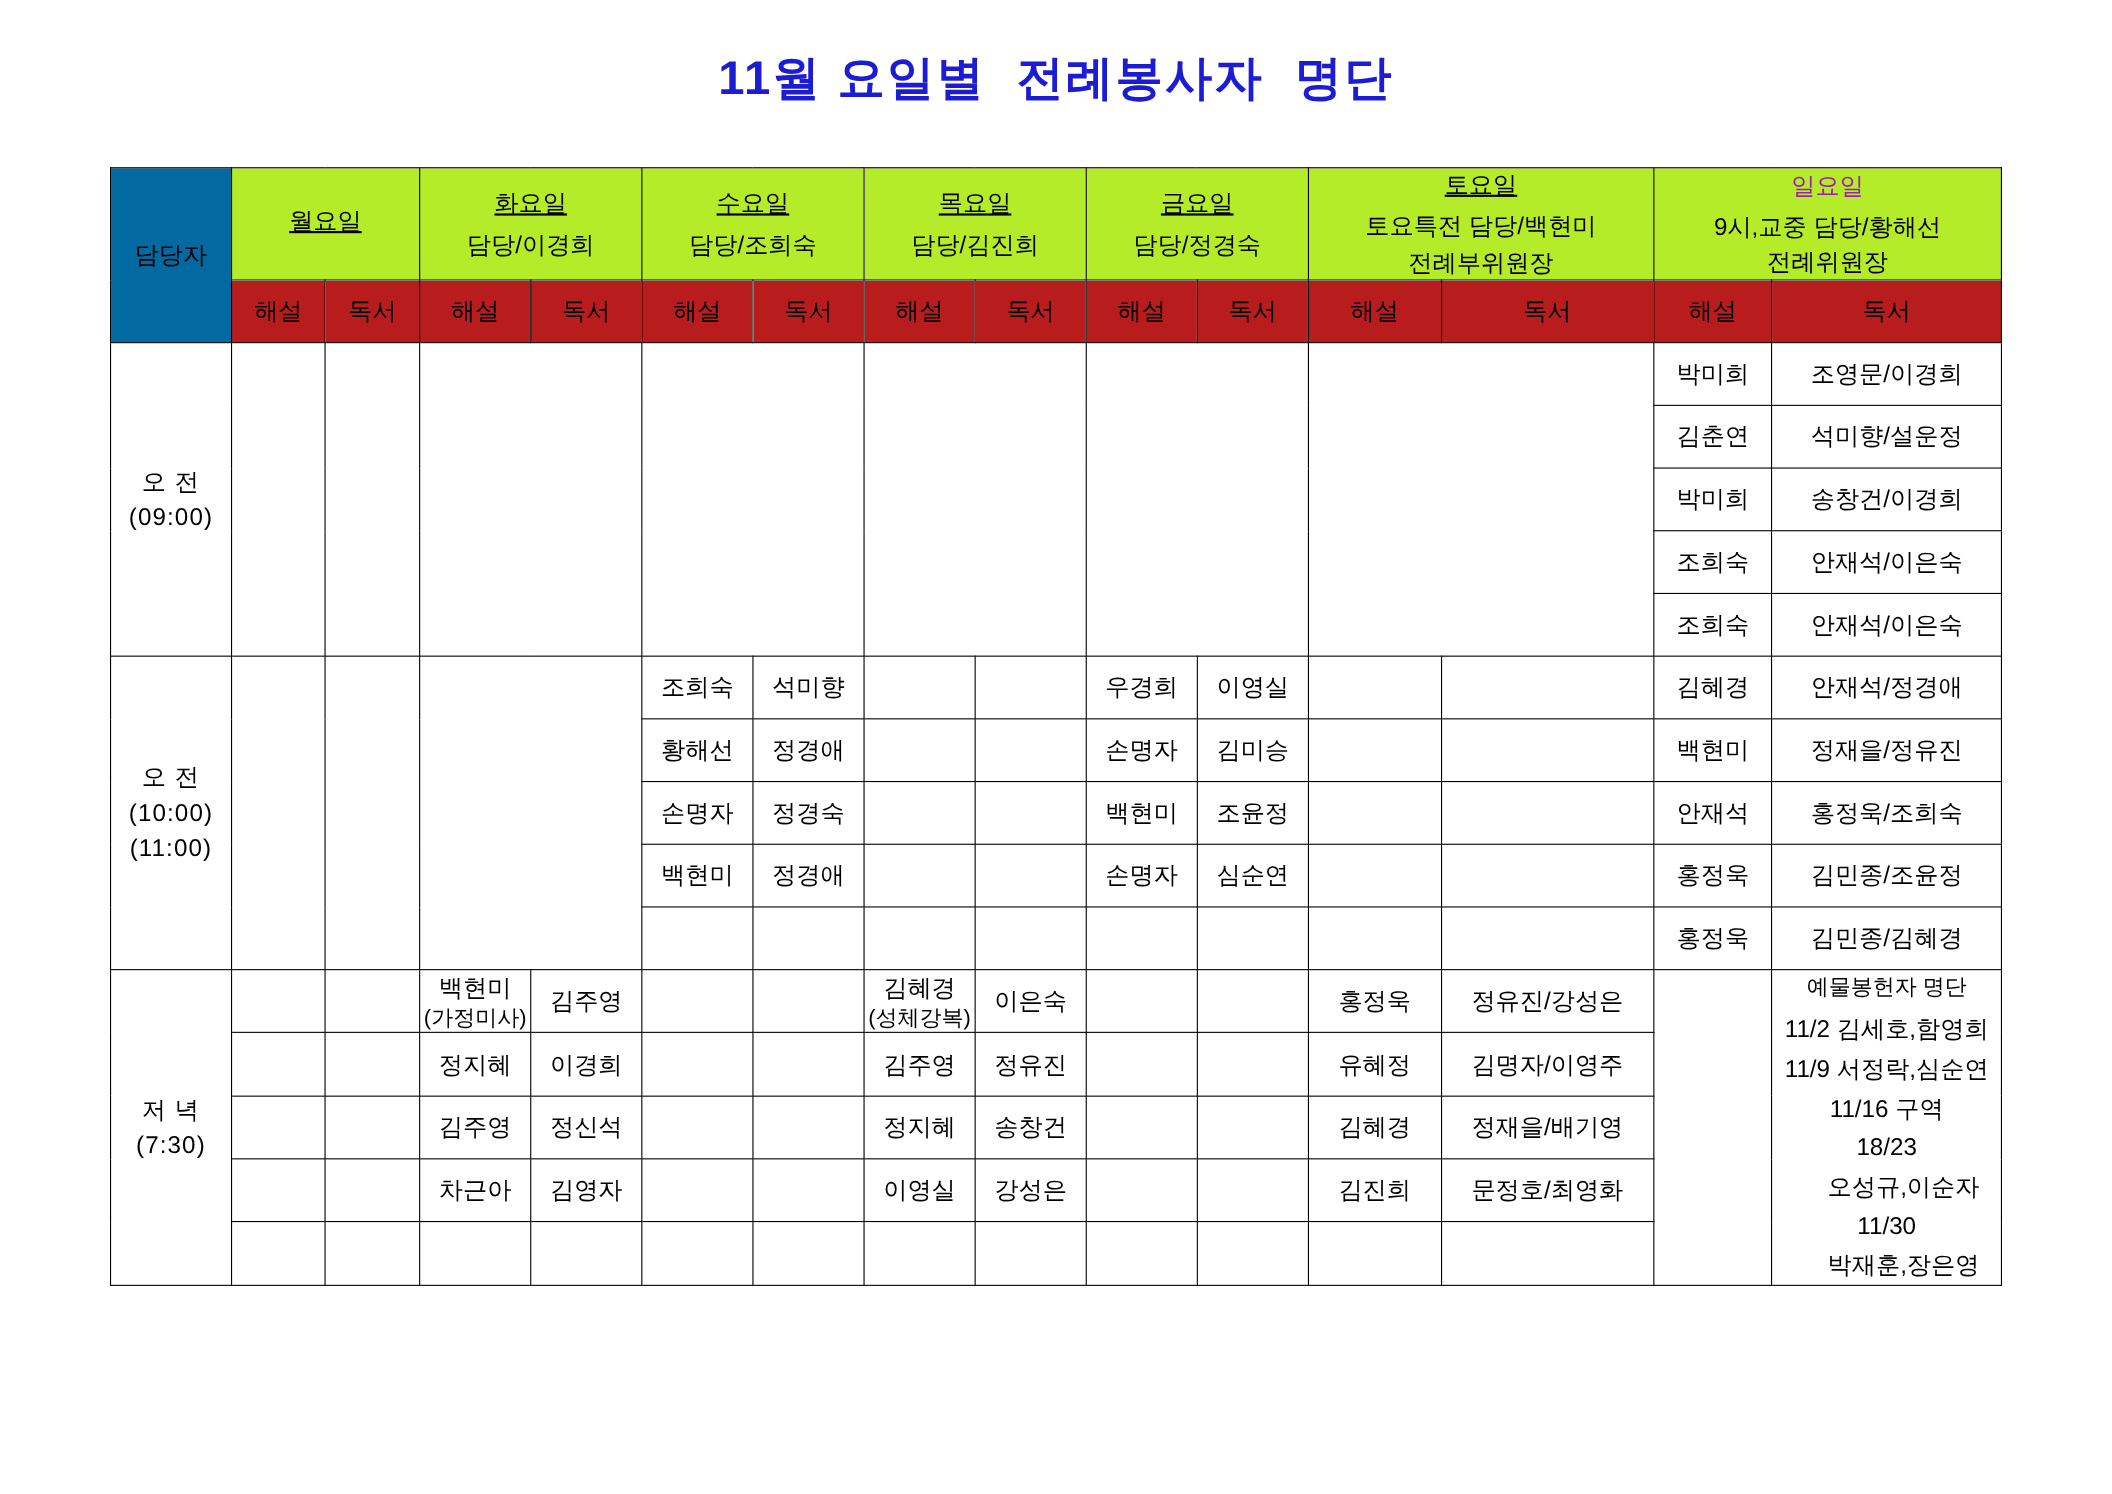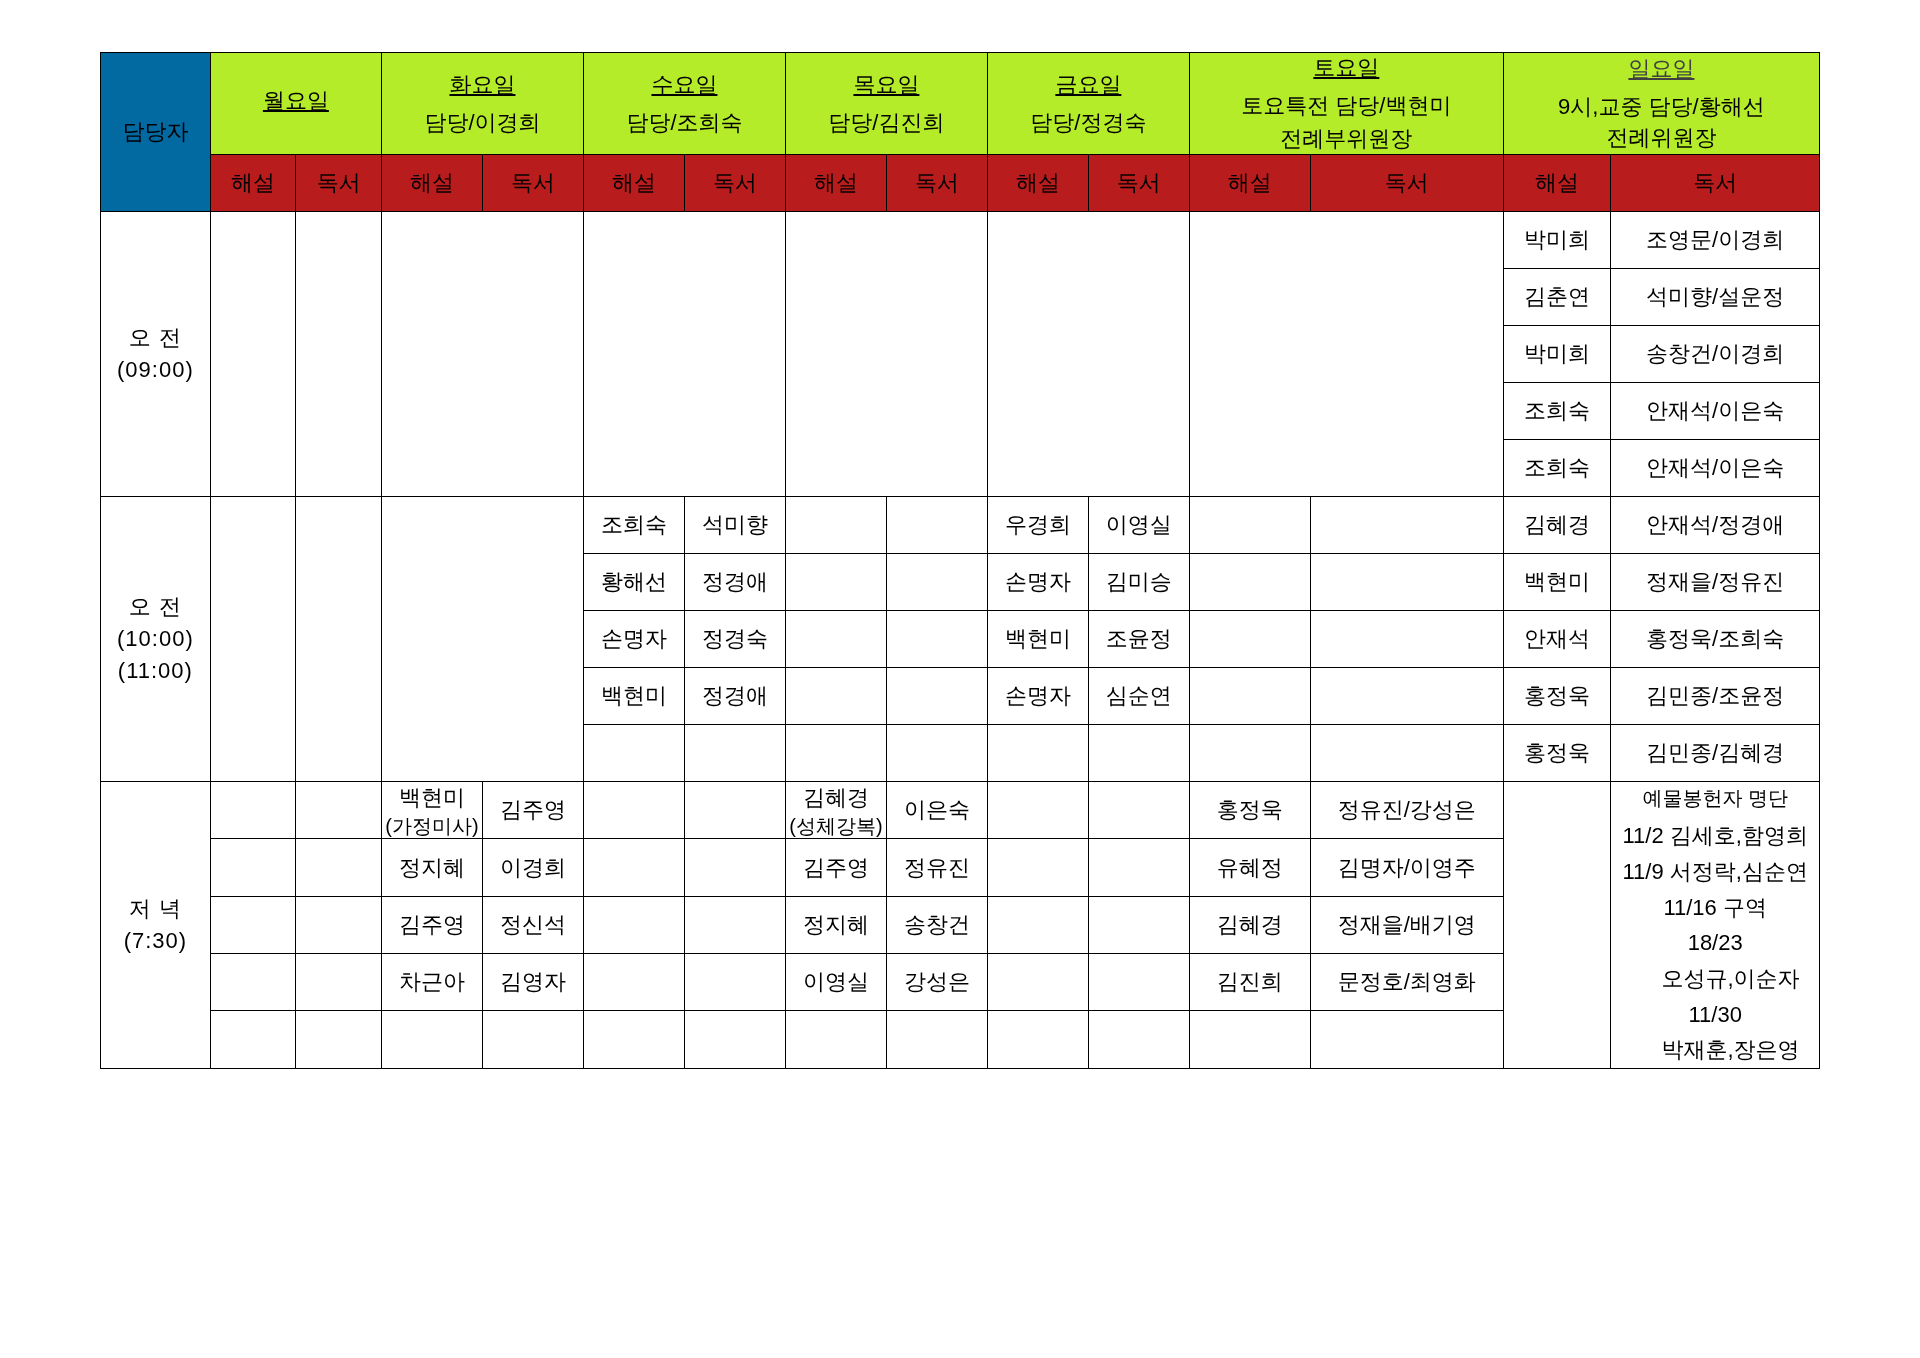--- a/index.html
+++ b/index.html
@@ -60,22 +60,21 @@
     text-decoration: underline;
     display: block;
     margin-bottom: 6px;
   }
   .day-sub {
     display: block;
     font-size: 22px;
     margin-top: 8px;
   }
   .sun-name {
-    color: #404040;
-    text-decoration: underline;
+    color: #a21caf;
     display: block;
     margin-bottom: 4px;
   }
   .sub-hdr {
     background: #b91c1c;
     height: 56px;
     font-size: 23px;
   }
   .rowlabel {
     font-size: 25px;
@@ -113,20 +112,21 @@
   .corner {
     background: #0369a1;
     font-size: 25px;
   }
 </style>
 </head>
 <body>
 
 <div class="page">
 
+  <div class="doc-title">11월 요일별  전례봉사자  명단</div>
 
   <div class="table-wrap">
     <table class="sched">
       <colgroup>
         <col style="width:100px">
         <col style="width:78px">
           <col style="width:78px">
         <col style="width:92px">
           <col style="width:92px">
         <col style="width:92px">

